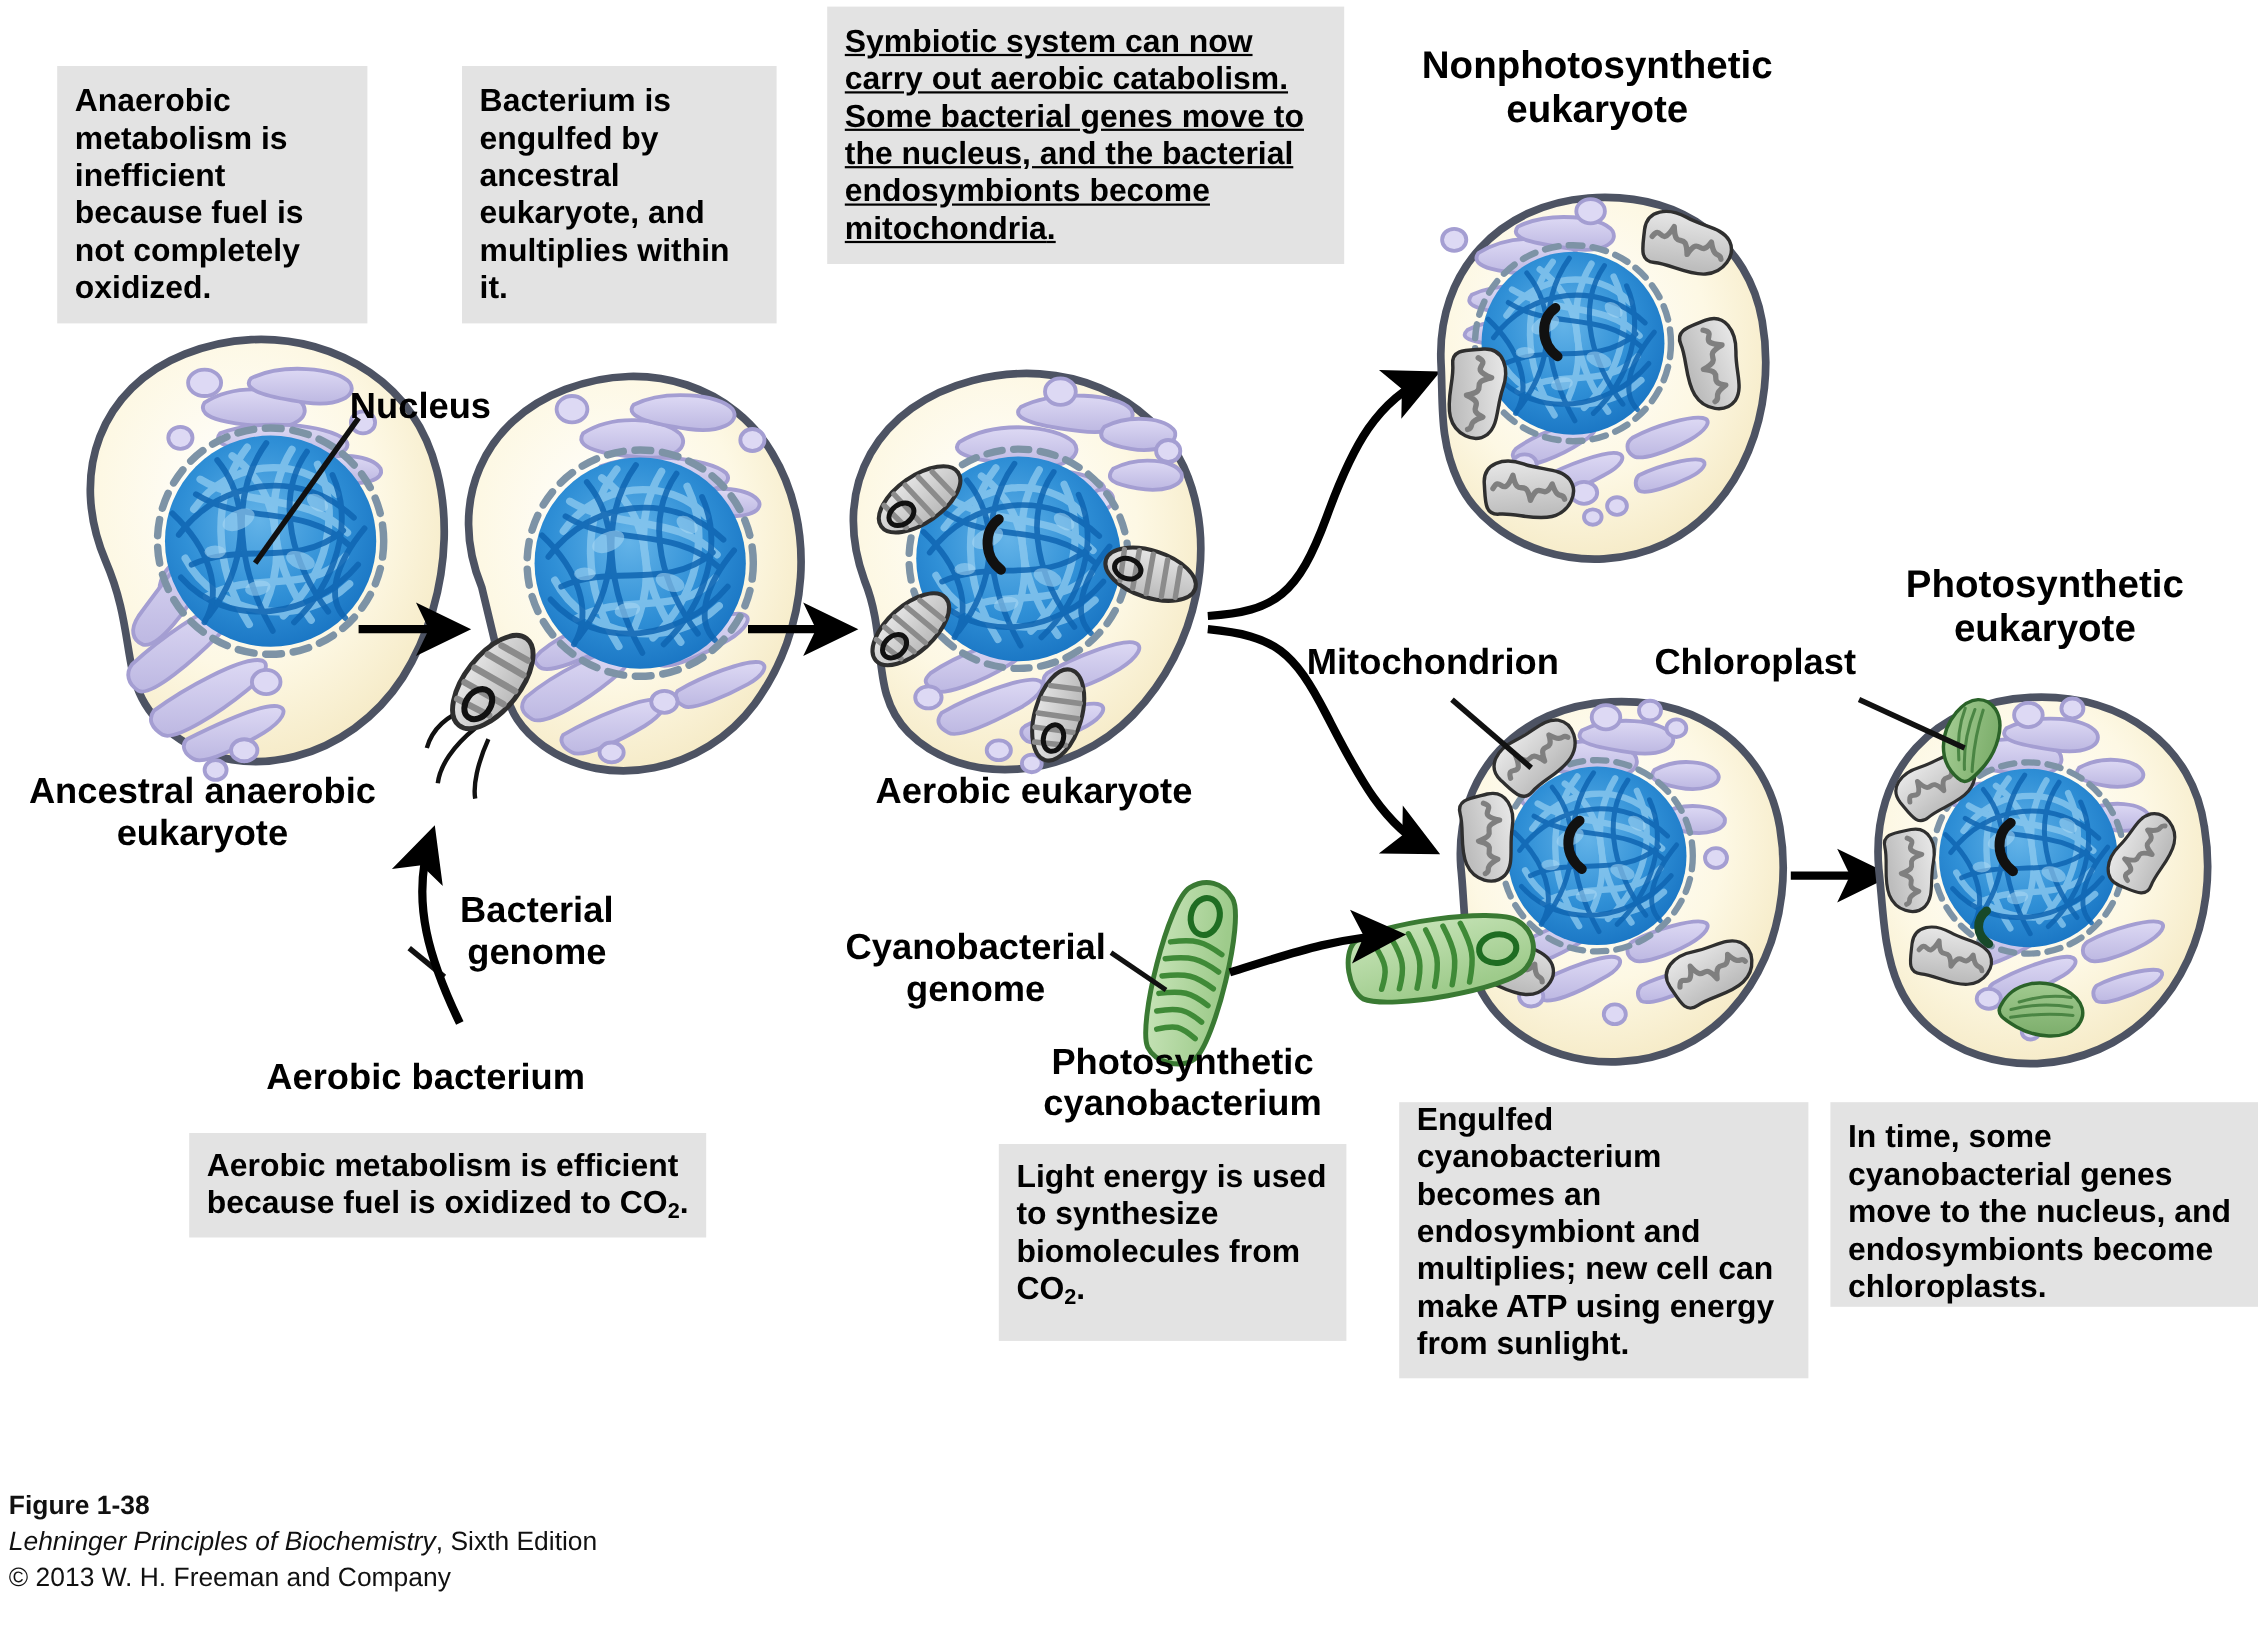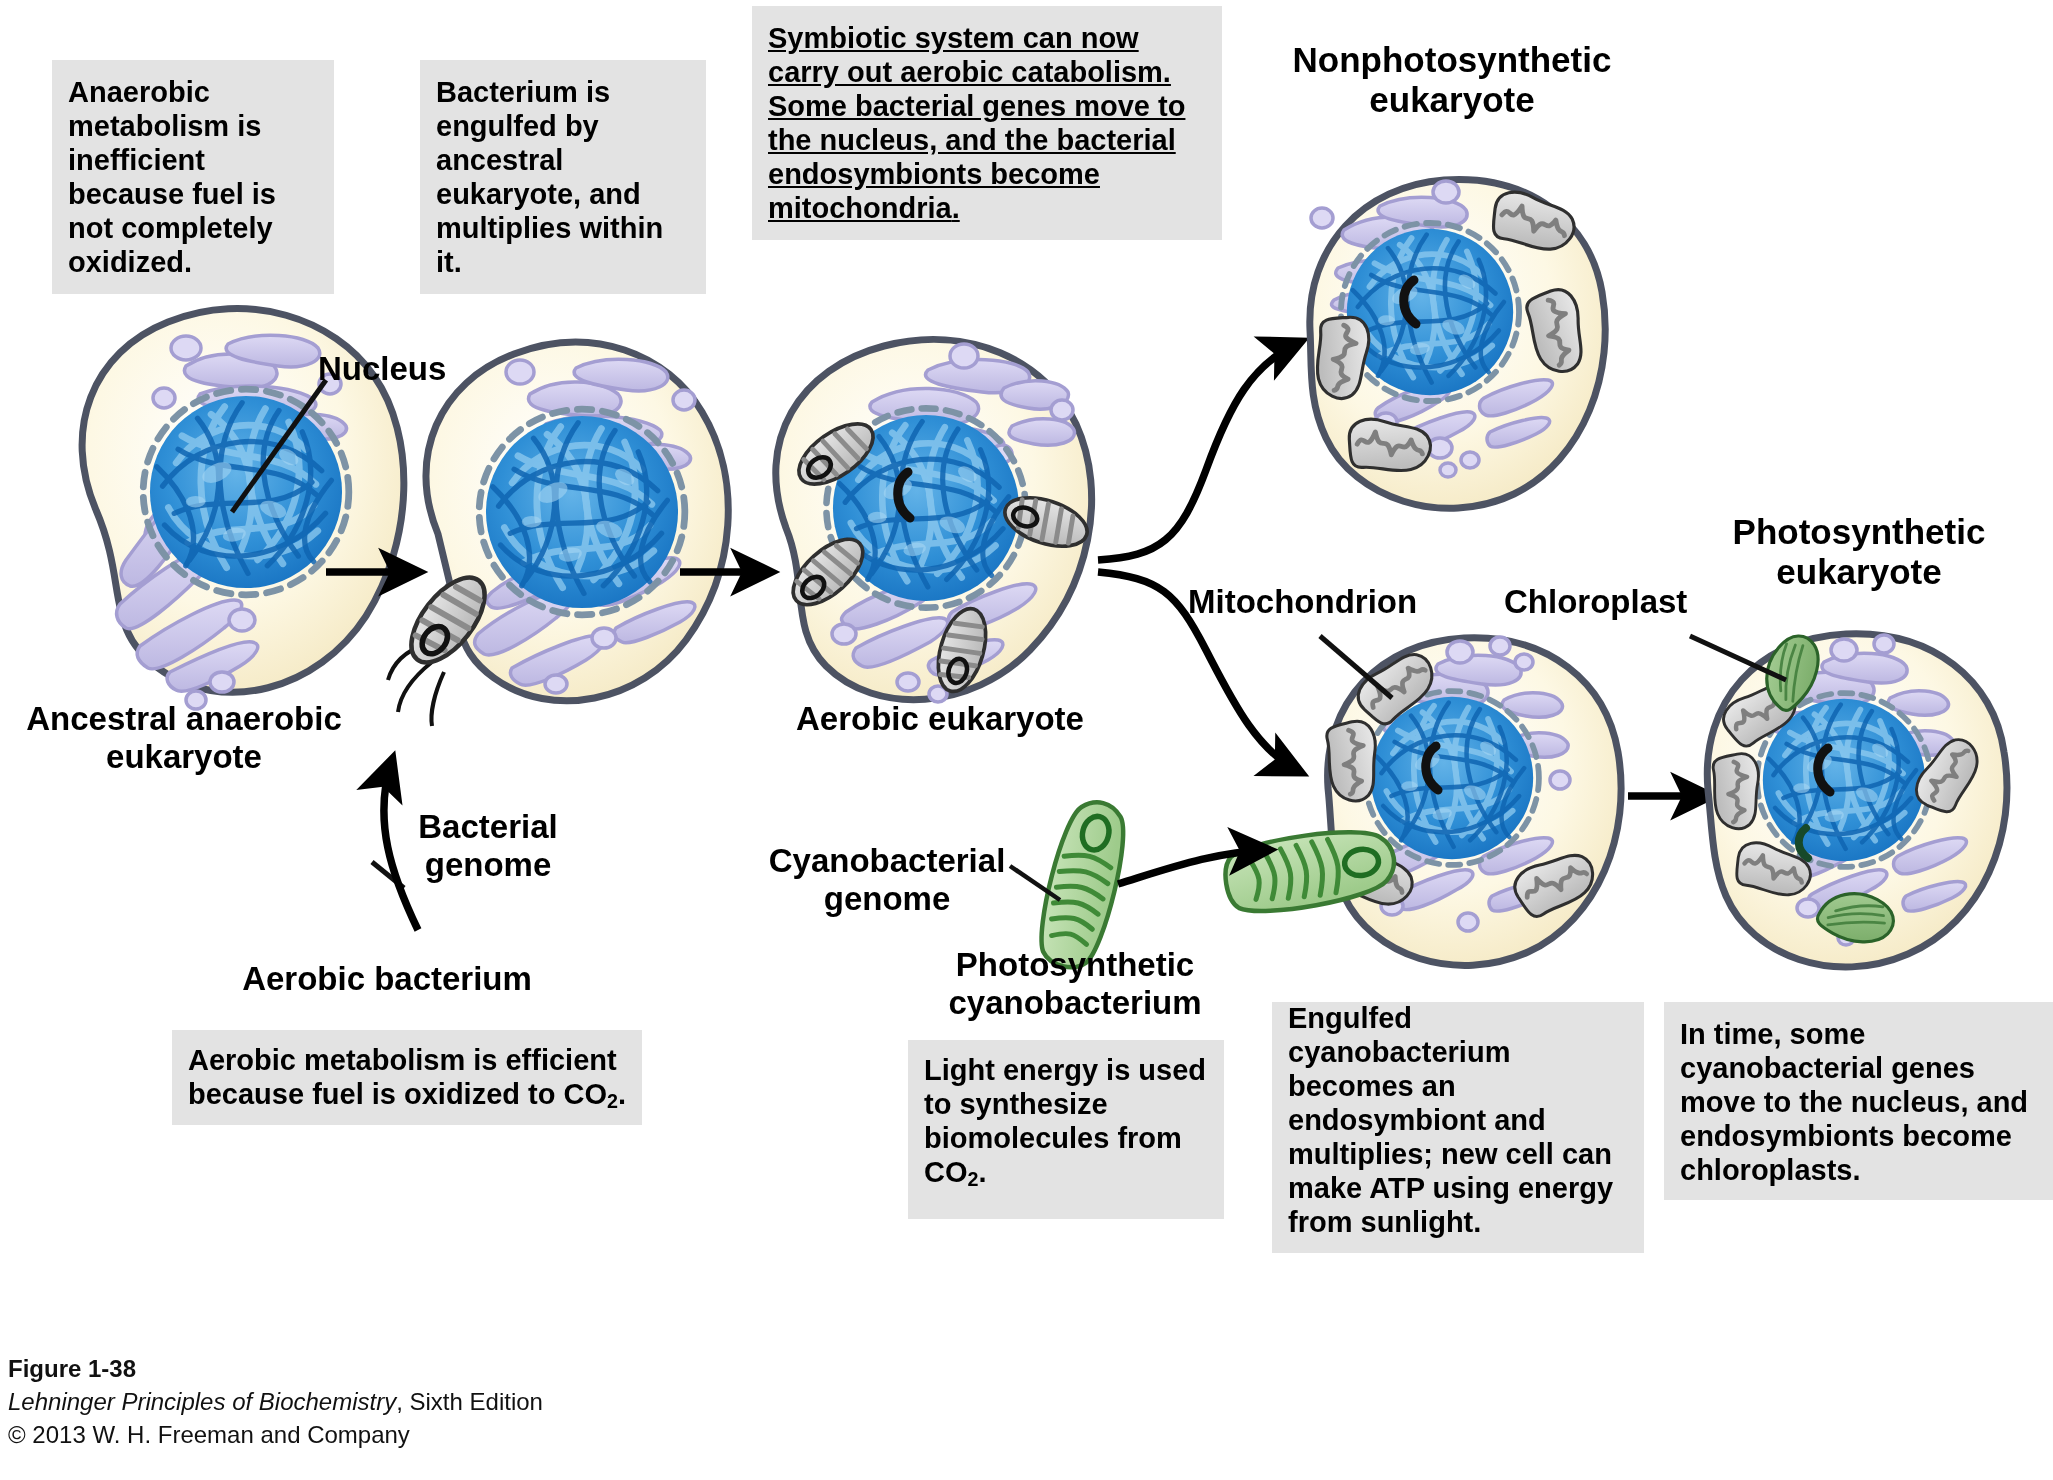--- a/index.html
+++ b/index.html
@@ -468,21 +468,21 @@
   <div class="callout" style="left:172px;top:1030px;width:470px;padding:14px 14px 12px 16px;font-size:29px;">
     <span>Aerobic metabolism is efficient because fuel is oxidized to CO</span><sub>2</sub><span>.</span>
   </div>
 
   <div class="callout" style="left:908px;top:1040px;width:316px;padding:14px 14px 28px 16px;font-size:29px;">
     <span>Light energy is used to synthesize biomolecules from CO</span><sub>2</sub><span>.</span>
   </div>
 
   <div class="callout" style="left:1272px;top:1002px;width:372px;padding:0 14px 14px 16px;font-size:29px;">Engulfed cyanobacterium becomes an endosymbiont and multiplies; new cell can make ATP using energy from sunlight.</div>
 
-  <div class="callout" style="left:1664px;top:1002px;width:390px;padding:16px 14px 12px 16px;font-size:29px;">
+  <div class="callout" style="left:1664px;top:1002px;width:390px;padding:16px 14px 0 16px;font-size:29px;">
     <span>In time, some cyanobacterial genes move to the nucleus, and endosymbionts become </span><span>chloroplasts</span><span>.</span>
   </div>
 
   <div class="lbl" style="left:318px;top:350px;font-size:33px;">Nucleus</div>
 
   <div class="lbl ctr" style="left:6px;top:700px;width:356px;font-size:33px;white-space:pre-line;">Ancestral anaerobic
 eukaryote</div>
 
   <div class="lbl ctr" style="left:398px;top:808px;width:180px;font-size:33px;white-space:pre-line;">Bacterial
 genome</div>

